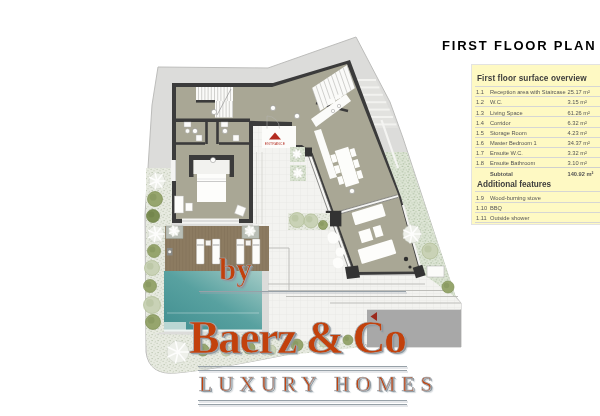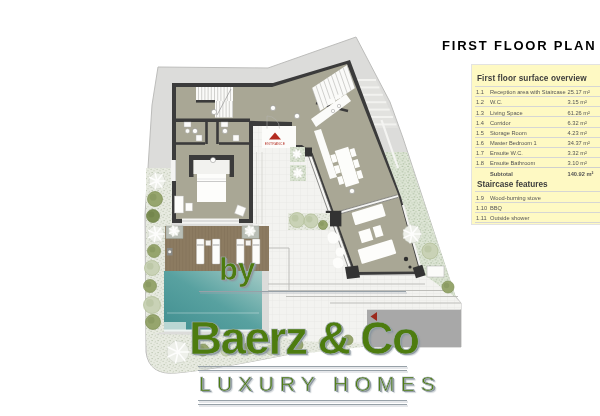--- a/index.html
+++ b/index.html
@@ -4,21 +4,21 @@
 html,body{margin:0;padding:0;width:600px;height:416px;background:#fff;overflow:hidden;font-family:"Liberation Sans",sans-serif}
 .abs{position:absolute}
 #title{left:442px;top:37.7px;font-size:13px;font-weight:bold;letter-spacing:1.8px;color:#000000;white-space:nowrap}
 #tbox{left:471px;top:64px;width:145px;height:159px;border:1px solid #e3e3e1;background:#fef9c3}
 #thead{position:absolute;left:5px;top:8.5px;font-size:8.2px;font-weight:bold;color:#3d3d3d;letter-spacing:0.1px}
 #thead2{position:absolute;left:5px;top:115px;font-size:8.2px;font-weight:bold;color:#3d3d3d}
 .tr{position:absolute;left:3px;width:139px;height:10.15px;border-top:1px solid #d6d6d4;font-size:5.7px;color:#555}
 .tr .c1{position:absolute;left:1px;top:2.4px}
 .tr .c2{position:absolute;left:15px;top:2.4px}
 .tr .c3{position:absolute;left:92.5px;top:2.4px}
-.wm{color:#4d7c0f;font-family:Liberation Sans, sans-serif;-webkit-text-stroke:0.7px #a3adb4;text-shadow:1.4px 1.4px 0 #8d98a0,2.4px 2.4px 1px rgba(141,152,160,0.4);white-space:nowrap}
+.wm{color:#c2410c;font-family:Liberation Serif, serif;-webkit-text-stroke:0.7px #a3adb4;text-shadow:1.4px 1.4px 0 #8d98a0,2.4px 2.4px 1px rgba(141,152,160,0.4);white-space:nowrap}
 .wline{position:absolute;background:#97a1a8;height:1.3px;box-shadow:1px 1.5px 0 rgba(160,170,178,0.55)}
 </style></head>
 <body>
 <svg class="abs" style="left:0;top:0" width="600" height="416" viewBox="0 0 600 416">
 <defs>
 <linearGradient id="pool" x1="0" y1="1" x2="1" y2="0">
  <stop offset="0" stop-color="#418f90"></stop>
         <stop offset="0.5" stop-color="#58a1a0"></stop>
         <stop offset="1" stop-color="#a3cbc6"></stop>
 </linearGradient>
@@ -309,21 +309,21 @@
         <span class="c1">1.8</span>
         <span class="c2">Ensuite Bathroom</span>
         <span class="c3">3.10 m²</span>
       </div>
 <div class="tr sub" style="top:102.2px;border-top:1px solid #cfcfcd">
         <span class="c1"></span>
         <span class="c2"><b>Subtotal</b></span>
         <span class="c3"><b>140.92 m²</b></span>
       </div>
     </div>
-<div id="thead2">Staircase features</div>
+<div id="thead2">Additional features</div>
 <div style="position:absolute;left:0;top:0;width:139px">
       <div class="tr" style="top:126.4px">
         <span class="c1">1.9</span>
         <span class="c2">Wood-burning stove</span>
       </div>
 <div class="tr" style="top:136.6px">
         <span class="c1">1.10</span>
         <span class="c2">BBQ</span>
       </div>
 <div class="tr" style="top:146.7px">

